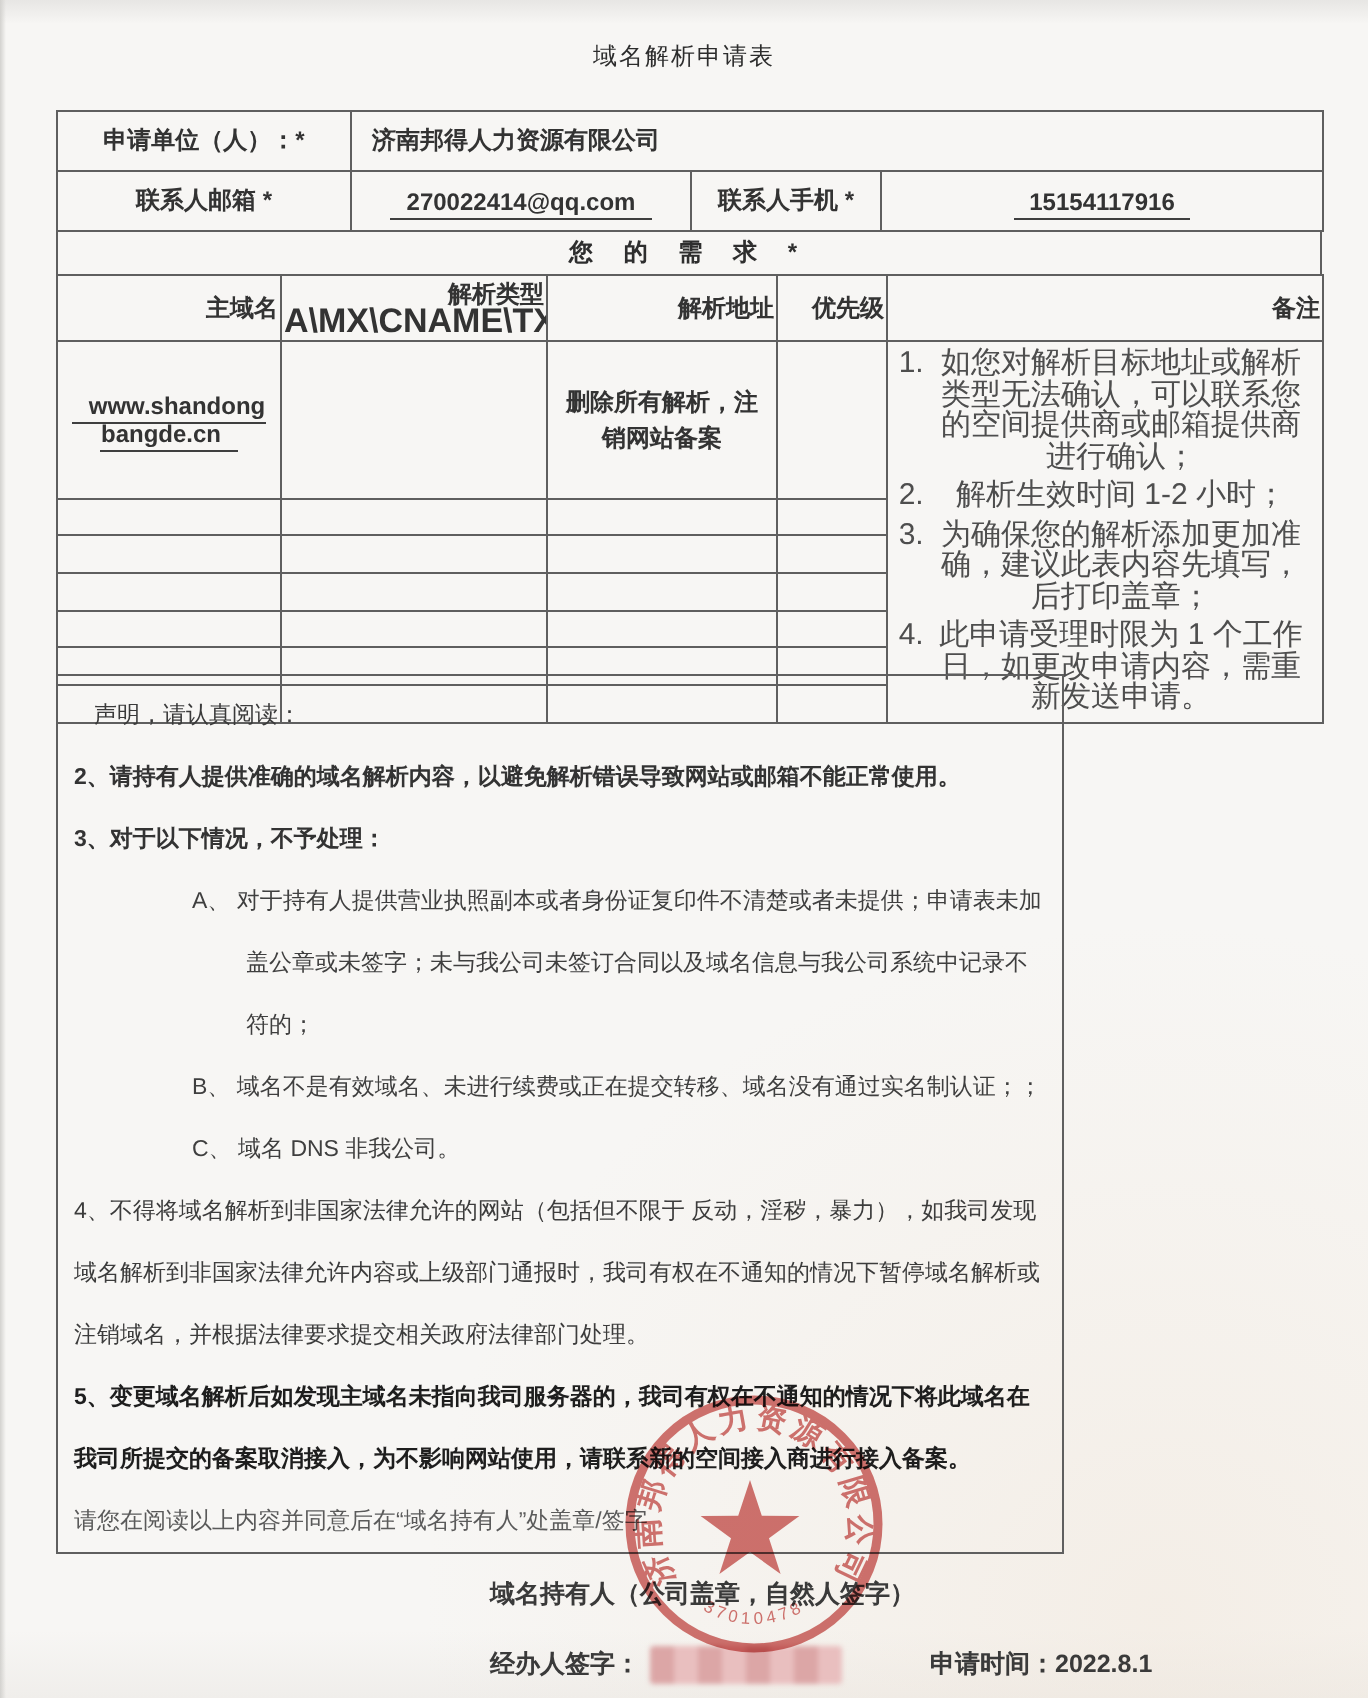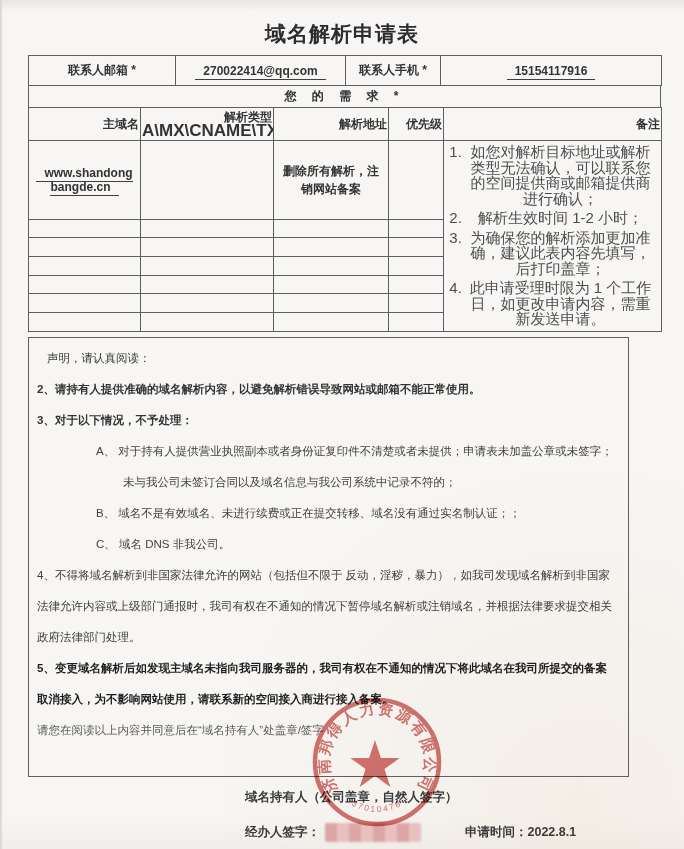--- a/index.html
+++ b/index.html
@@ -7,21 +7,21 @@
     position:relative; width:684px; height:849px; overflow:hidden;
     font-family:"Liberation Sans","DejaVu Sans",sans-serif; color:#333;
     background:
       radial-gradient(120% 90% at 85% 95%, rgba(240,228,214,.45) 0%, rgba(240,228,214,0) 45%),
       linear-gradient(180deg,#e7e6e4 0px,#f7f6f4 12px,#f7f6f4 96%,#f0eeeb 100%);
   }
   .sheet::before { content:''; position:absolute; left:0; top:0; bottom:0; width:3px;
     background:linear-gradient(90deg,#d3d2cf,rgba(211,210,207,0)); }
 
   .page-title { position:absolute; top:20px; left:0; right:0; text-align:center;
-    font-size:21px; font-weight:bold; letter-spacing:1px; color:#2c2c2c; }
+    font-size:12px; font-weight:normal; letter-spacing:1px; color:#2c2c2c; }
 
   .form-box { position:absolute; left:28px; top:55px; width:633px; }
   table { border-collapse:collapse; table-layout:fixed; width:633px; }
   td { border:1px solid #5f5f5f; font-size:12px; color:#333; overflow:hidden; }
 
   .top-table td { height:27px; text-align:center; font-weight:600; }
   .top-table .lbl { background:transparent; }
   .top-table .val-left { text-align:left; padding-left:10px; }
   .und { border-bottom:1px solid #3f3f3f; padding:0 8px 1px 8px; }
 
@@ -33,21 +33,21 @@
   .req-table .hdr .two-line { line-height:14px; }
   .req-table .hdr .sub { font-weight:700; font-size:17px; }
   .req-table .data1 td { height:43px; text-align:center; vertical-align:middle; }
   .req-table .data1 .cell-domain { font-weight:700; word-break:break-all; padding:0 6px; }
   .req-table .data1 .cell-addr { font-weight:700; padding:16px 8px; line-height:18px;margin-top:36px; }
   .req-table .empty td { height:15px; }
   .notes-cell { vertical-align:top; padding:3px 6px 0 4px; }
   .notes-cell ol { margin:0; padding-left:18px; font-size:15px; color:#4e4e4e; }
   .notes-cell li { line-height:15.5px; margin-bottom:4px; }
 
-  .decl-box { position:absolute; left:28px; top:337px; width:601px; height:440px;
+  .decl-box { position:absolute; left:28px; top:337px; width:504px; height:440px;
     border:1px solid #5f5f5f; box-sizing:border-box; padding:5px 10px 0 8px;
     font-size:11.5px; color:#3c3c3c; background:transparent; }
   .decl-box p { margin:0; line-height:31px; }
   .d-intro { padding-left:10px; color:#3a3a3a; }
   .d-strong { font-weight:600; color:#333; }
   .d-sub { padding-left:86px; text-indent:-27px; font-weight:500; color:#3f3f3f; }
   .d-item4 { font-weight:500; }
   .d-item5 { font-weight:700; color:#1e1e1e; }
   .d-consent { color:#5a5a5a; }
 
@@ -71,20 +71,24 @@
 
   <div class="form-box">
     <table class="top-table">
       <colgroup>
           <col style="width:147px">
           <col style="width:170px">
           <col style="width:95px">
           <col style="width:221px">
         </colgroup>
       <tbody>
+          <tr>
+        <td class="lbl">申请单位（人）：*</td>
+        <td class="val-left" colspan="3">济南邦得人力资源有限公司</td>
+      </tr>
       <tr>
         <td class="lbl">联系人邮箱 *</td>
         <td><span class="und">270022414@qq.com</span></td>
         <td class="lbl">联系人手机 *</td>
         <td><span class="und">15154117916</span></td>
       </tr>
     </tbody>
       </table>
 
     <div class="needs-header">您 的 需 求 *</div>

